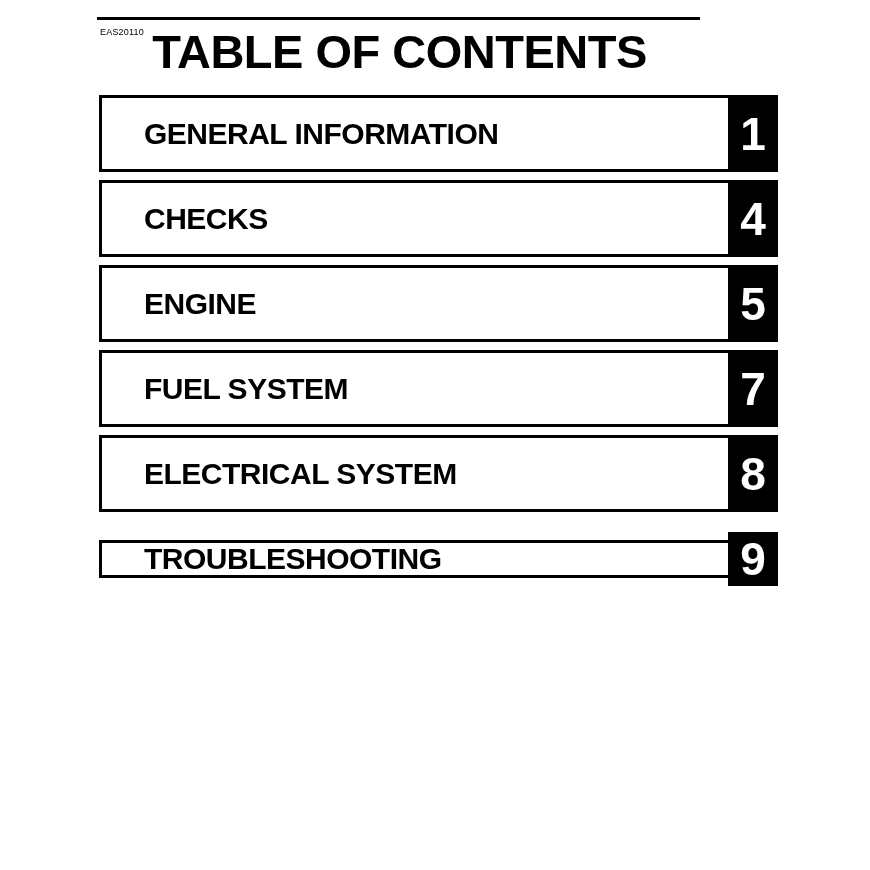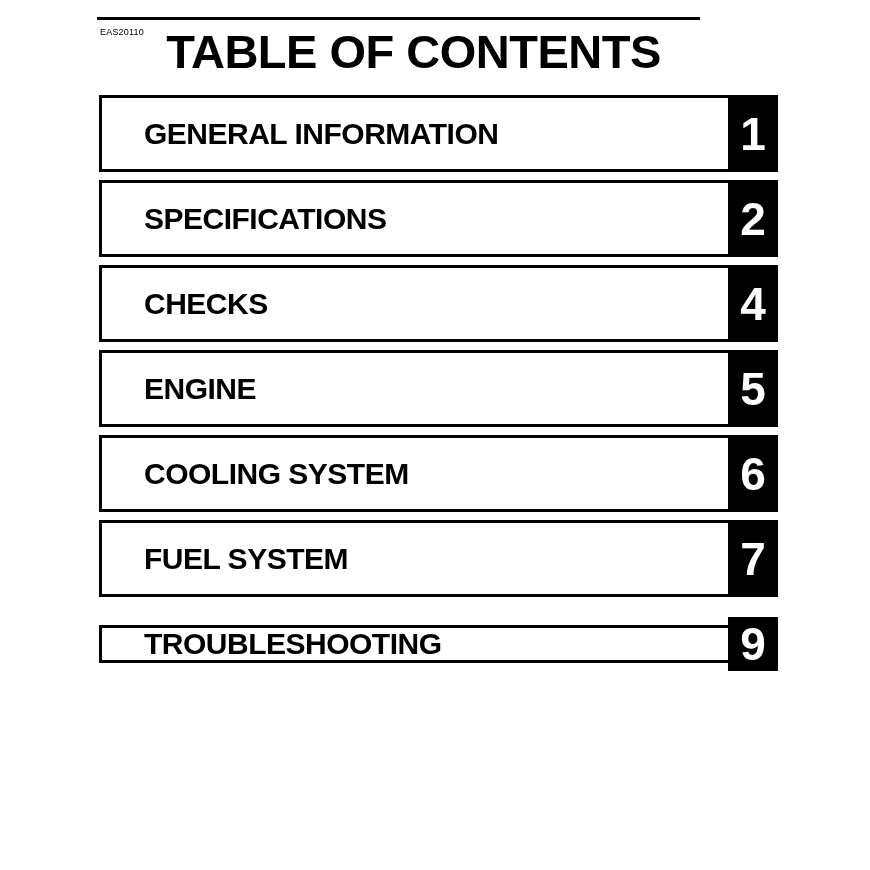--- a/index.html
+++ b/index.html
@@ -28,21 +28,21 @@
   .ref-code {
     position: absolute;
     left: 100px;
     top: 27px;
     font-size: 9px;
     letter-spacing: 0.2px;
     color: #000;
   }
   .page-title {
     position: absolute;
-    left: 99px;
+    left: 85px;
     top: 27px;
     width: 629px;
     text-align: center;
     font-size: 47px;
     line-height: 50px;
     font-weight: bold;
     letter-spacing: -0.5px;
     white-space: nowrap;
     color: #000;
   }
@@ -102,56 +102,50 @@
 
   <div class="toc">
 
     <div class="toc-row">
       <div class="chapter-box">
         <div class="chapter-title">GENERAL INFORMATION</div>
       </div>
       <div class="chapter-tab">1</div>
     </div>
 
-    <div class="toc-row">
-      <div class="chapter-box">
-        <div class="chapter-title">SPECIFICATIONS</div>
-      </div>
-      <div class="chapter-tab">2</div>
-    </div>
 
 
     <div class="toc-row">
       <div class="chapter-box">
         <div class="chapter-title">CHECKS</div>
       </div>
       <div class="chapter-tab">4</div>
     </div>
 
     <div class="toc-row">
       <div class="chapter-box">
         <div class="chapter-title">ENGINE</div>
       </div>
       <div class="chapter-tab">5</div>
     </div>
 
-    <div class="toc-row">
-      <div class="chapter-box">
-        <div class="chapter-title">COOLING SYSTEM</div>
-      </div>
-      <div class="chapter-tab">6</div>
-    </div>
 
     <div class="toc-row">
       <div class="chapter-box">
         <div class="chapter-title">FUEL SYSTEM</div>
       </div>
       <div class="chapter-tab">7</div>
     </div>
 
+    <div class="toc-row">
+      <div class="chapter-box">
+        <div class="chapter-title">ELECTRICAL SYSTEM</div>
+      </div>
+      <div class="chapter-tab">8</div>
+    </div>
 
     <div class="toc-row">
       <div class="chapter-box">
         <div class="chapter-title">TROUBLESHOOTING</div>
       </div>
       <div class="chapter-tab">9</div>
     </div>
 
   </div>
 </div>

